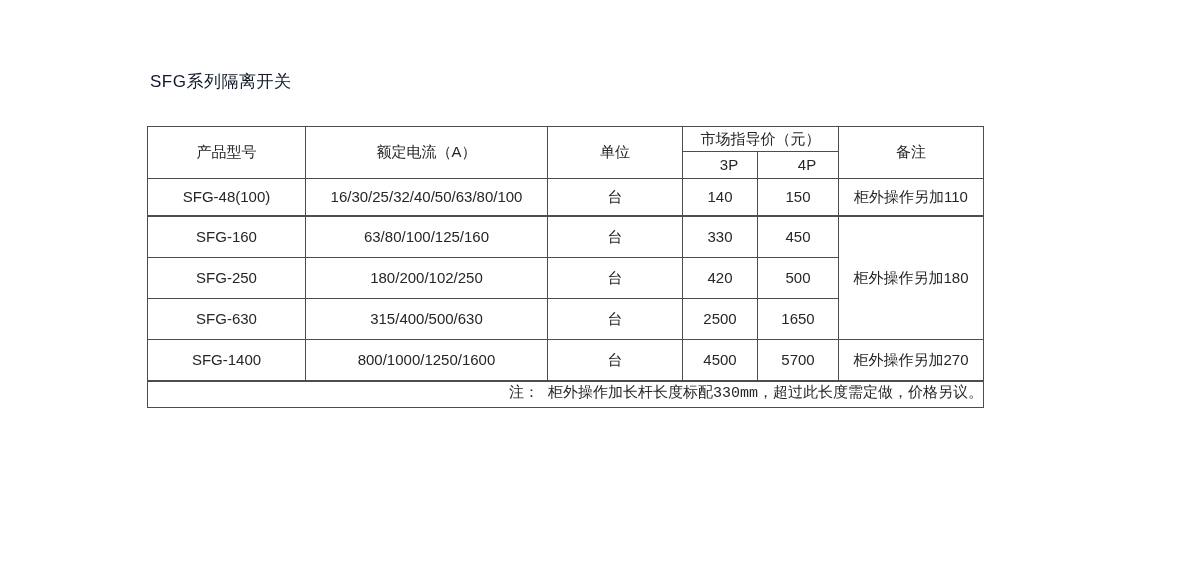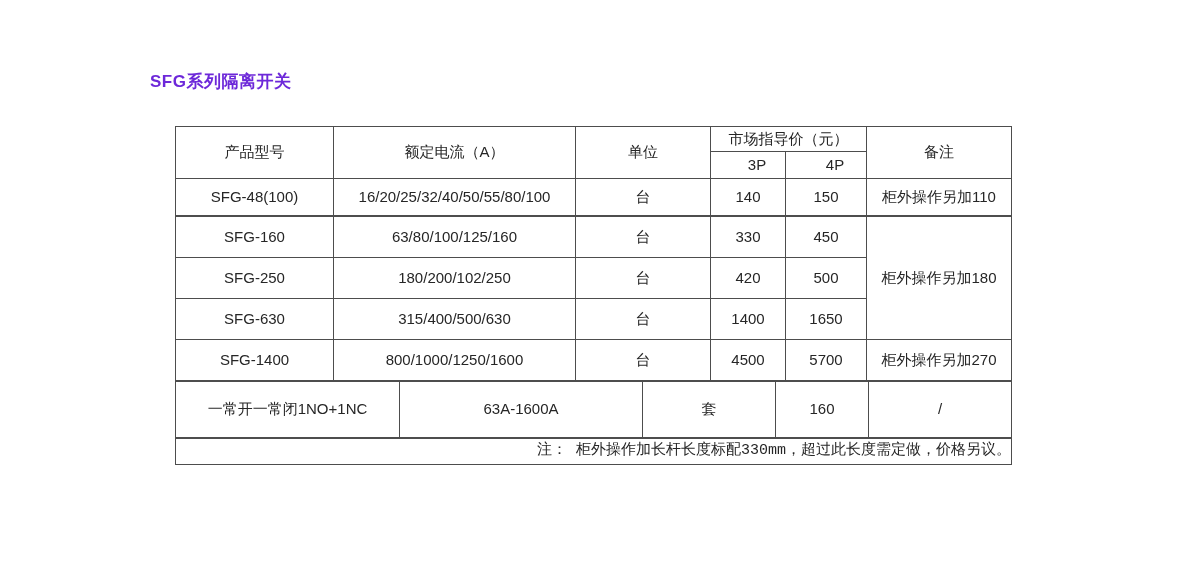--- a/index.html
+++ b/index.html
@@ -9,29 +9,28 @@
     background: #ffffff;
     font-family: "Liberation Sans", sans-serif;
     color: #262626;
     position: relative;
     overflow: hidden;
   }
   .page-title {
     position: absolute;
     left: 150px; top: 70px;
     font-size: 17px;
-    font-weight: bold;
-    color: #6d28d9;
+    font-weight: normal;
+    color: #0f172a;
     letter-spacing: 0.5px;
   }
   .table-wrap {
     position: absolute;
     left: 147px; top: 126px;
     width: 836px;
-    margin-left: 28px;
   }
   table.sec {
     border-collapse: collapse;
     table-layout: fixed;
     width: 836px;
   }
   td {
     border: 1px solid #4d4d4d;
     text-align: center;
     vertical-align: middle;
@@ -72,21 +71,21 @@
         <td rowspan="2">单位</td>
         <td colspan="2">市场指导价（元）</td>
         <td rowspan="2">备注</td>
       </tr>
       <tr class="h-sub">
         <td>3P</td>
         <td>4P</td>
       </tr>
       <tr class="r-tall">
         <td>SFG-48(100)</td>
-        <td>16/20/25/32/40/50/55/80/100</td>
+        <td>16/30/25/32/40/50/63/80/100</td>
         <td>台</td>
         <td>140</td>
         <td>150</td>
         <td>柜外操作另加110</td>
       </tr>
     </tbody>
   </table>
 
   <table class="sec">
     <colgroup>
@@ -110,21 +109,21 @@
         <td>SFG-250</td>
         <td>180/200/102/250</td>
         <td>台</td>
         <td>420</td>
         <td>500</td>
       </tr>
       <tr class="r-std">
         <td>SFG-630</td>
         <td>315/400/500/630</td>
         <td>台</td>
-        <td>1400</td>
+        <td>2500</td>
         <td>1650</td>
       </tr>
       <tr class="r-std">
         <td>SFG-1400</td>
         <td>800/1000/1250/1600</td>
         <td>台</td>
         <td>4500</td>
         <td>5700</td>
         <td>柜外操作另加270</td>
       </tr>
@@ -133,27 +132,20 @@
 
   <table class="sec">
     <colgroup>
       <col style="width:224px">
         <col style="width:243px">
         <col style="width:133px">
       <col style="width:93px">
         <col style="width:143px">
     </colgroup>
     <tbody>
-      <tr class="r-acc1">
-        <td>一常开一常闭1NO+1NC</td>
-        <td>63A-1600A</td>
-        <td>套</td>
-        <td>160</td>
-        <td>/</td>
-      </tr>
     </tbody>
   </table>
 
   <table class="sec">
     <colgroup>
         <col style="width:836px">
       </colgroup>
     <tbody>
       <tr class="r-note">
         <td>注：  柜外操作加长杆长度标配330mm，超过此长度需定做，价格另议。</td>

